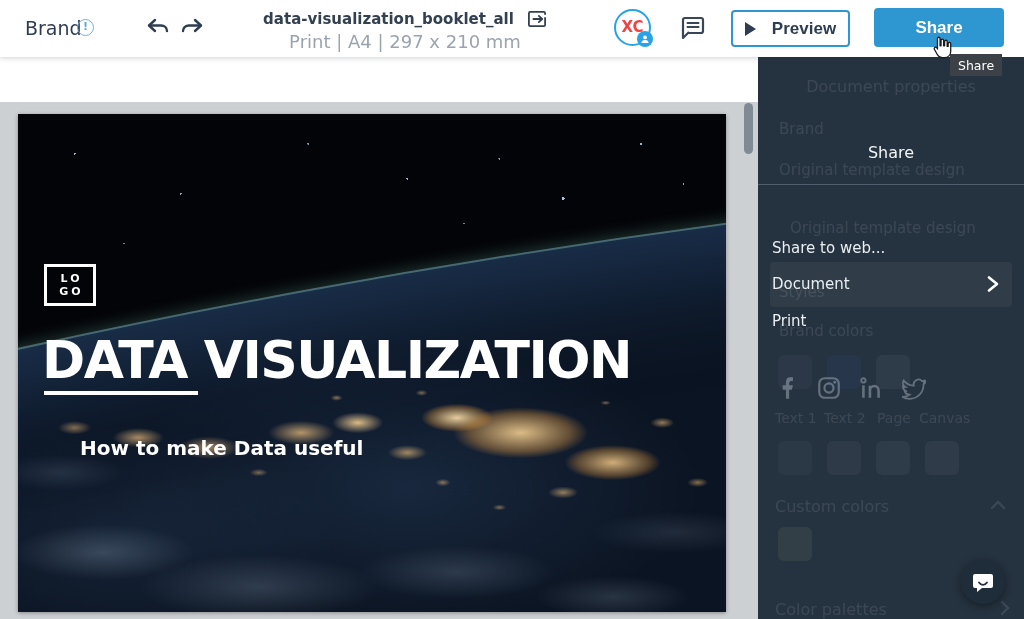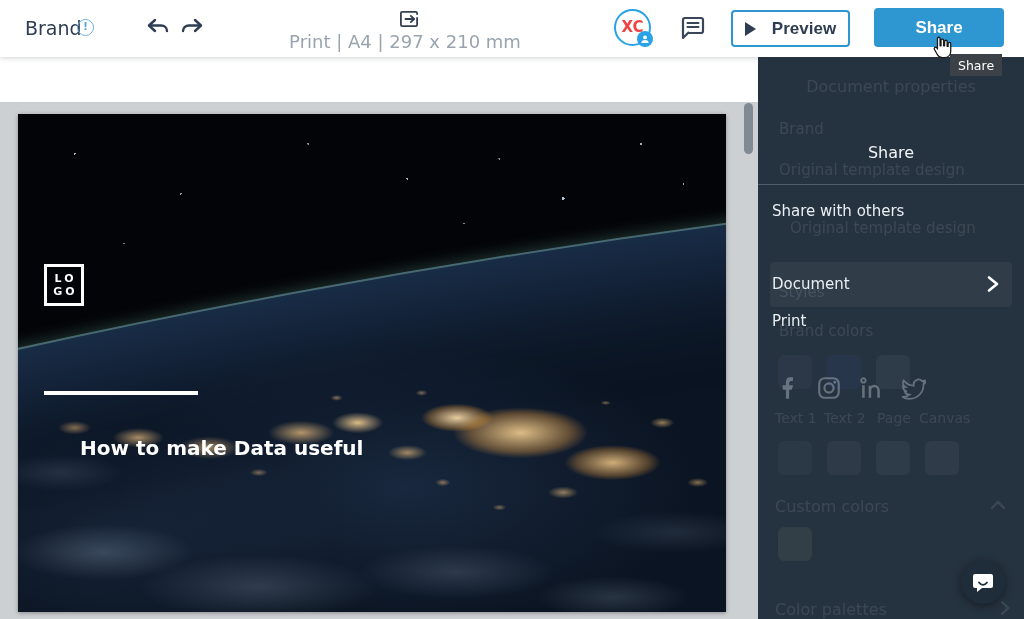--- a/index.html
+++ b/index.html
@@ -79,21 +79,21 @@
   }
   .clouds { position:absolute; inset:0;
     background-image:
       radial-gradient(ellipse 130px 40px at 12% 88%, rgba(170,190,210,.25), transparent 70%),
       radial-gradient(ellipse 170px 46px at 34% 95%, rgba(165,185,205,.22), transparent 70%),
       radial-gradient(ellipse 140px 38px at 62% 92%, rgba(160,180,200,.20), transparent 70%),
       radial-gradient(ellipse 110px 30px at 84% 97%, rgba(160,180,200,.20), transparent 70%),
       radial-gradient(ellipse 90px 26px at 6% 72%, rgba(150,170,195,.16), transparent 70%),
       radial-gradient(ellipse 120px 30px at 93% 84%, rgba(150,170,195,.15), transparent 70%);
   }
-  .logo-box { position:absolute; left:26px; top:150px; width:40px; height:42px; border:3px solid #ffffff;
+  .logo-box { position:absolute; left:26px; top:150px; width:52px; height:42px; border:3px solid #ffffff;
               display:flex; flex-direction:column; align-items:center; justify-content:center; }
   .logo-box span { color:#fff; font-size:11px; font-weight:bold; letter-spacing:3px; line-height:13px;
                    text-indent:3px; }
   .page-title { position:absolute; left:24px; top:216px; width:680px; color:#ffffff; font-size:52px;
                 font-weight:bold; letter-spacing:-1.5px; white-space:nowrap; }
   .title-underline { position:absolute; left:26px; top:277px; width:154px; height:4px; background:#ffffff; }
   .page-subtitle { position:absolute; left:26px; top:322px; color:#ffffff; font-size:20px; font-weight:bold;margin-left:36px; }
 
   
   .panel { position:absolute; left:758px; top:57px; width:266px; height:562px; background:#25323f; z-index:20;
@@ -132,20 +132,21 @@
   <div class="page">
     <div class="stars"></div>
     <div class="earth"></div>
     <div class="earth-limb"></div>
     <div class="lights"></div>
     <div class="clouds"></div>
     <div class="logo-box">
       <span>LO</span>
       <span>GO</span>
     </div>
+    <div class="page-title">DATA VISUALIZATION</div>
     <div class="title-underline"></div>
     <div class="page-subtitle">How to make Data useful</div>
   </div>
 
   <div class="scrollbar-thumb"></div>
 
   <div class="header">
     <div class="brand-label">Brand</div>
     <div class="brand-info">!</div>
 
@@ -156,20 +157,21 @@
       </svg>
     </div>
     <div class="redo-btn">
       <svg width="26" height="24" viewBox="0 0 26 24">
         <path d="M16 4 L22 9.5 L16 15" fill="none" stroke="#2e3d51" stroke-width="2.4" stroke-linecap="round" stroke-linejoin="round"></path>
         <path d="M21.5 9.5 H10 c-3.6 0-6 2.4-6 5.6" fill="none" stroke="#2e3d51" stroke-width="2.4" stroke-linecap="round"></path>
       </svg>
     </div>
 
     <div class="doc-title-wrap">
+      <span class="doc-title">data-visualization_booklet_all</span>
       <span class="export-icon">
         <svg width="20" height="18" viewBox="0 0 22 20">
           <path d="M20 8 V16.5 a1.5 1.5 0 0 1 -1.5 1.5 H3.5 A1.5 1.5 0 0 1 2 16.5 V3.5 A1.5 1.5 0 0 1 3.5 2 H18.5 A1.5 1.5 0 0 1 20 3.5 V5.2" fill="none" stroke="#33404f" stroke-width="2"></path>
           <path d="M7 10 H16" fill="none" stroke="#33404f" stroke-width="2" stroke-linecap="round"></path>
           <path d="M13 6.5 L16.8 10 L13 13.5" fill="none" stroke="#33404f" stroke-width="2" stroke-linecap="round" stroke-linejoin="round"></path>
         </svg>
       </span>
       <div class="doc-meta">Print | A4 | 297 x 210 mm</div>
     </div>
 
@@ -224,21 +226,21 @@
     </svg>
     <div class="ghost-swatch" style="left:20px;top:470px;background:#4c5a52;opacity:.35;"></div>
     <div class="ghost" style="left:17px;top:543px;font-size:16px;">Color palettes</div>
     <svg class="ghost" style="left:242px;top:543px;" width="10" height="16" viewBox="0 0 10 16">
       <path d="M2 2 L8 8 L2 14" fill="none" stroke="#cfd8e0" stroke-width="2.4" stroke-linecap="round"></path>
     </svg>
 
     <div class="menu-title">Share</div>
     <div class="menu-divider"></div>
 
-    <div class="menu-item" style="top:136px;">Share with others</div>
+    <div class="menu-item" style="top:173px;">Share to web...</div>
 
     <div class="download-row"></div>
     <div class="menu-item" style="top:209px;">Document</div>
     <svg class="chevron-right-white" viewBox="0 0 14 18">
       <path d="M3 2.5 L11 9 L3 15.5" fill="none" stroke="#ffffff" stroke-width="2.6" stroke-linecap="round" stroke-linejoin="round"></path>
     </svg>
 
     <div class="menu-item" style="top:246px;">Print</div>
 
 

